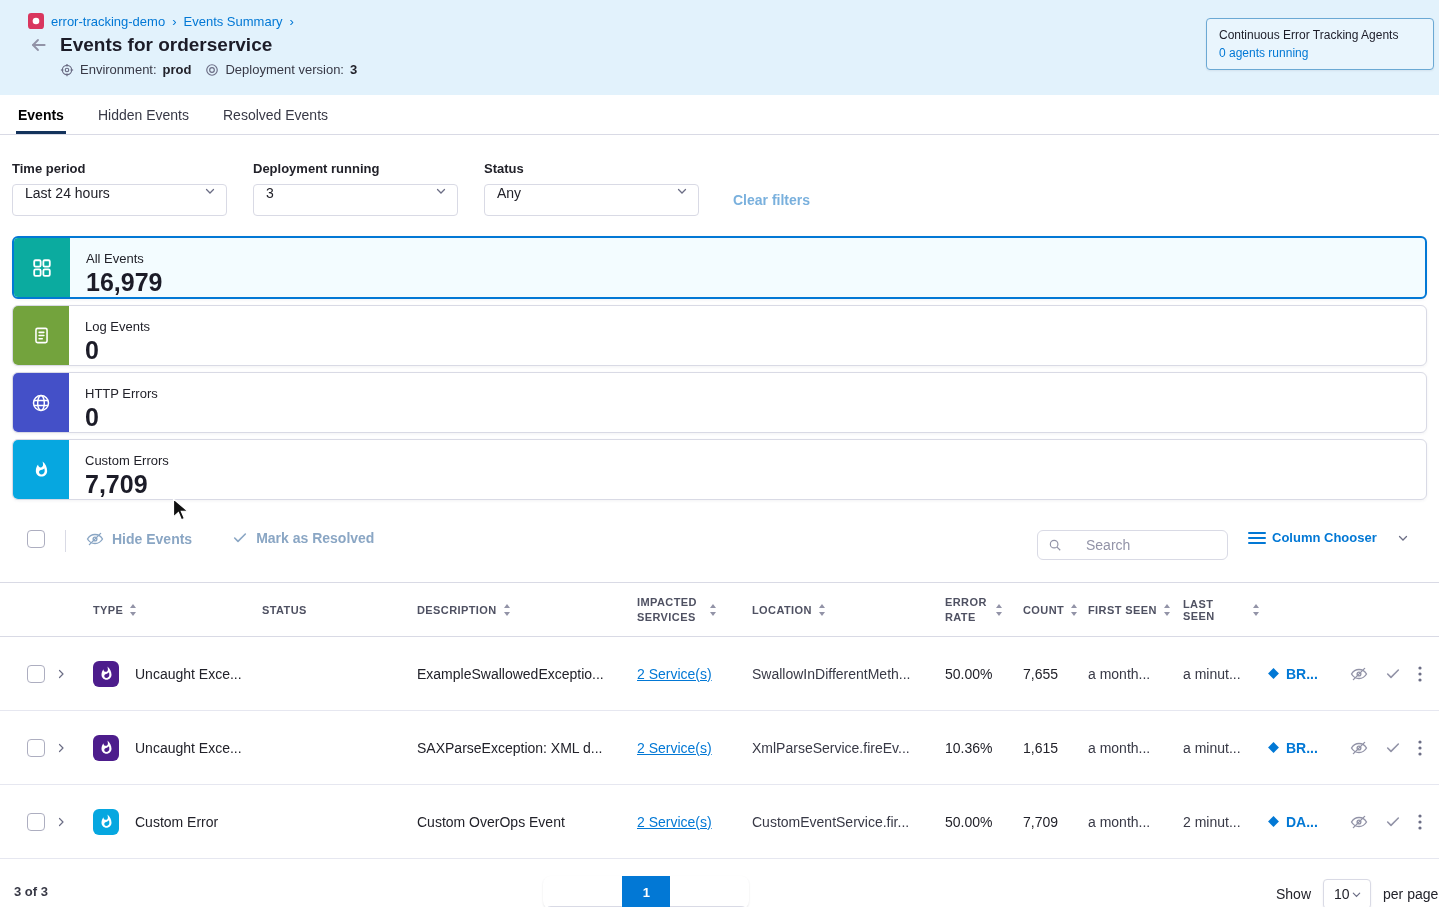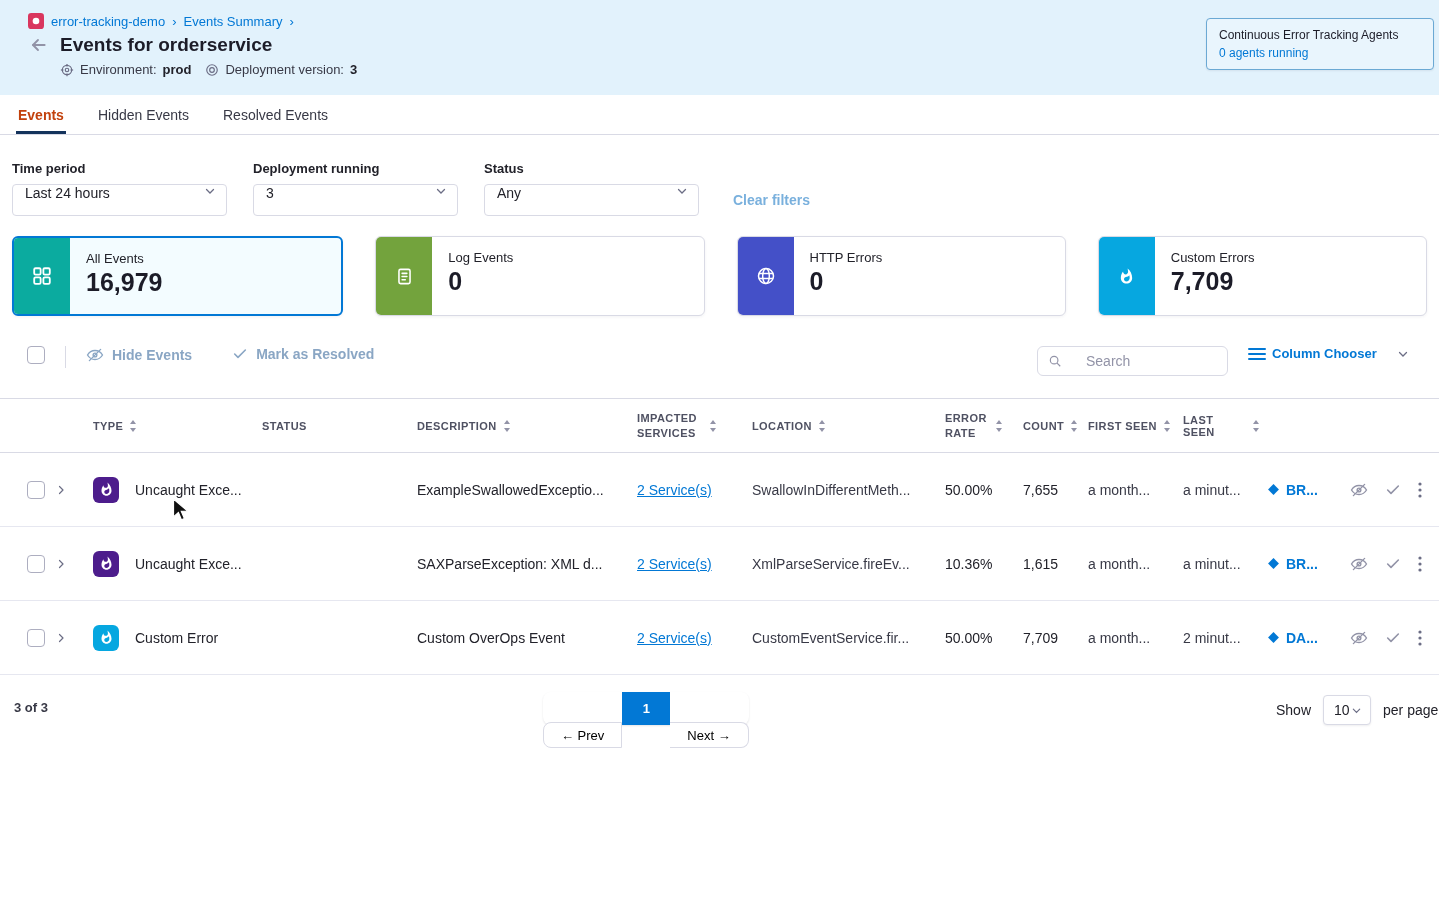--- a/index.html
+++ b/index.html
@@ -23,34 +23,34 @@
 
   .agents-box { position:absolute; top:18px; right:5px; width:228px; border:1px solid #6ba9d4;
     background:#e9f5fd; border-radius:4px; padding:9px 12px; box-shadow:0 1px 2px rgba(40,41,61,.08); }
   .agents-title { font-size:12px; color:#1c1c28; }
   .agents-status { font-size:12px; color:#0278d5; margin-top:4px; cursor:pointer; }
 
   
   .tabs-bar { display:flex; align-items:flex-end; gap:30px; padding-left:16px; height:40px;
     border-bottom:1px solid #d9dae5; background:#fff; }
   .tab { font-size:14px; color:#383946; font-weight:500; padding:10px 2px 11px; cursor:pointer; }
-  .tab.active { color:#c2410c; font-weight:700; border-bottom:3px solid #14335c; padding-bottom:8px; }
+  .tab.active { color:#000000; font-weight:700; border-bottom:3px solid #14335c; padding-bottom:8px; }
 
   
   .filters-row { display:flex; align-items:flex-end; padding:26px 12px 0; gap:26px; }
   .filter-group { display:flex; flex-direction:column; gap:8px; }
   .filter-label { font-size:13px; font-weight:700; color:#22222a; }
   .select { display:flex; justify-content:space-between; height:32px;
     border:1px solid #d9dae5; border-radius:4px; background:#fff; padding:0 10px 0 12px;
     font-size:14px; color:#22222a; cursor:pointer; }
   .w-215{ width:215px; } .w-205{ width:205px; }
   .clear-filters { font-size:14px; font-weight:700; color:#79b0dd; margin:0 0 8px 8px; cursor:pointer; }
 
   
-  .cards-row { display:flex; gap:32px; padding:20px 12px 0; }
+  .cards-row { display:flex; gap:6px; padding:20px 12px 0;flex-direction:column; }
   .stat-card { flex:1; display:flex; align-items:stretch; background:#fff; border:1px solid #d9dae5;
     border-radius:6px; height:80px; overflow:hidden; box-shadow:0 1px 3px rgba(40,41,61,.06); cursor:pointer; }
   .stat-card.selected { border:2px solid #0278d5; background:#f3fcff; }
   .card-icon { width:56px; flex:0 0 56px; display:flex; align-items:center; justify-content:center; }
   .card-icon.teal{ background:#0bab9f; } .card-icon.purple{ background:#4d1d8c; }
   .card-icon.green{ background:#73a33d; } .card-icon.indigo{ background:#4450c8; }
   .card-icon.cyan{ background:#06a7e0; }
   .card-text { padding:13px 0 0 16px; }
   .card-label { font-size:13px; color:#22222a; }
   .card-value { font-size:25px; font-weight:700; color:#1c1c28; margin-top:2px; }

